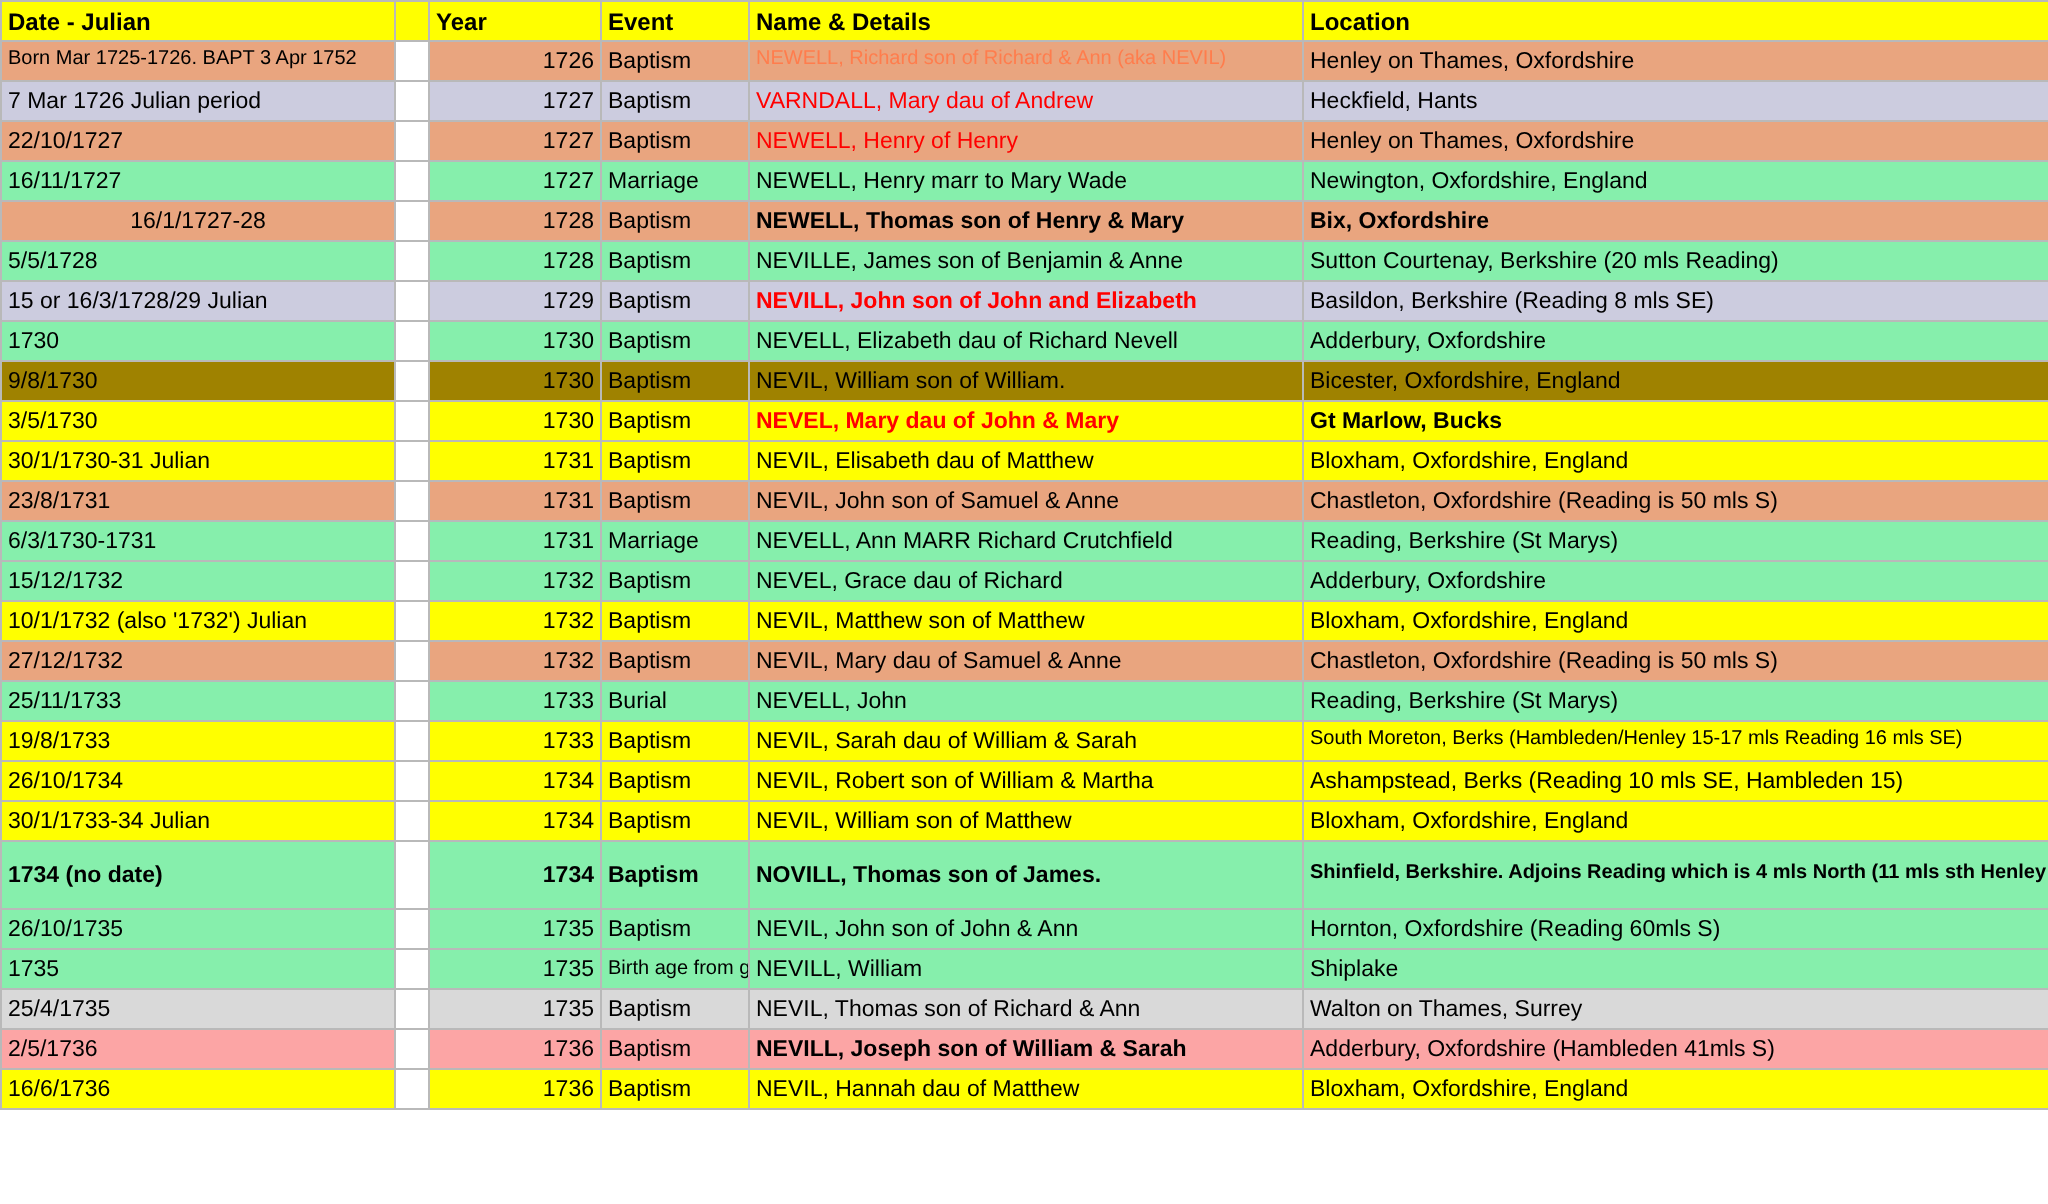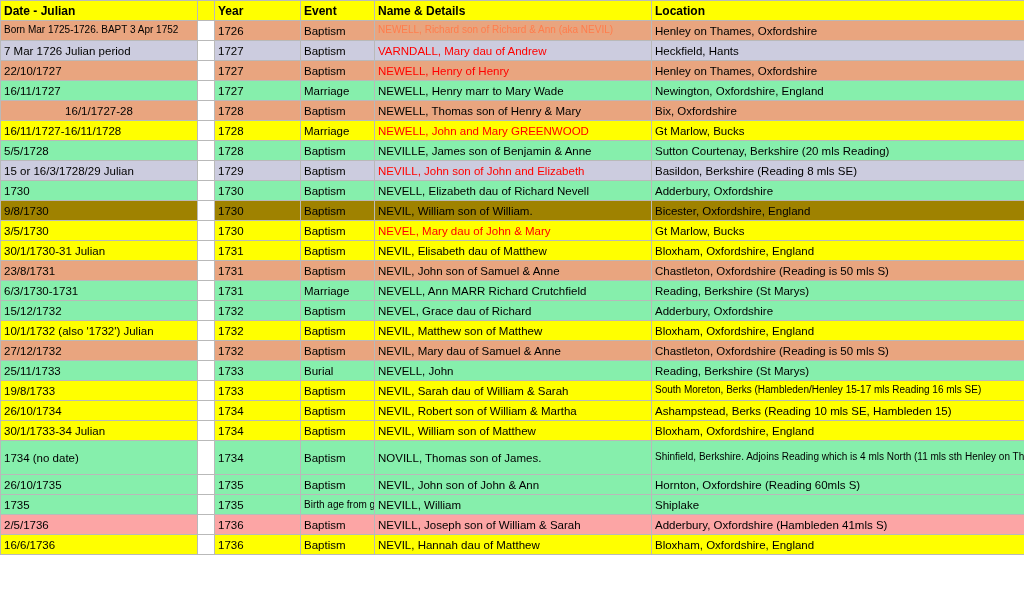--- a/index.html
+++ b/index.html
@@ -40,40 +40,40 @@
   }
   
   col.c-date  { width: 197px; }
   col.c-gap   { width: 17px; }
   col.c-year  { width: 86px; }
   col.c-event { width: 74px; }
   col.c-name  { width: 277px; }
   col.c-loc   { width: 373px; }
 
   td.date { text-align: left; }
-  td.year { text-align: left; }
+  td.year { text-align: right; }
   td.event { text-align: left; }
   td.name { text-align: left; }
   td.loc { text-align: left; }
   td.gap { border-left: none; border-right: none; background: #ffffff; }
 
   
   .bg-salmon   { background: #e9a57f; }
   .bg-lavender { background: #ccccdf; }
   .bg-yellow   { background: #ffff00; }
   .bg-olive    { background: #9f8200; }
   .bg-white    { background: #86efac; }
   .bg-grey     { background: #d9d9d9; }
   .bg-bluegrey { background: #fca5a5; }
 
   
   .t-red   { color: #ff0000; }
   .t-orange{ color: #ff7d4d; }
   .t-black { color: #000000; }
-  .bold    { font-weight: normal; }
+  .bold    { font-weight: bold; }
   .tiny    { font-size: 10px; }
   .wrap    { white-space: normal; line-height: 1.05; }
 </style>
 </head>
 <body>
 
 <table class="sheet">
   <colgroup>
     <col class="c-date">
       <col class="c-gap">
@@ -127,28 +127,20 @@
       </tr>
       <tr>
         <td class="date bg-salmon" style="text-align: center;">16/1/1727-28</td>
         <td class="gap"></td>
         <td class="year bg-salmon">1728</td>
         <td class="event bg-salmon">Baptism</td>
         <td class="name bg-salmon t-black bold">NEWELL, Thomas son of Henry &amp; Mary</td>
         <td class="loc bg-salmon bold ">Bix, Oxfordshire</td>
       </tr>
       <tr>
-        <td class="date bg-yellow">16/11/1727-16/11/1728</td>
-        <td class="gap"></td>
-        <td class="year bg-yellow">1728</td>
-        <td class="event bg-yellow">Marriage</td>
-        <td class="name bg-yellow t-red bold">NEWELL, John and Mary GREENWOOD</td>
-        <td class="loc bg-yellow bold ">Gt Marlow, Bucks</td>
-      </tr>
-      <tr>
         <td class="date bg-white">5/5/1728</td>
         <td class="gap"></td>
         <td class="year bg-white">1728</td>
         <td class="event bg-white">Baptism</td>
         <td class="name bg-white t-black">NEVILLE, James son of Benjamin &amp; Anne</td>
         <td class="loc bg-white">Sutton Courtenay, Berkshire (20 mls Reading)</td>
       </tr>
       <tr>
         <td class="date bg-lavender">15 or 16/3/1728/29 Julian</td>
         <td class="gap"></td>
@@ -279,20 +271,28 @@
       </tr>
       <tr>
         <td class="date bg-white">1735</td>
         <td class="gap"></td>
         <td class="year bg-white">1735</td>
         <td class="event bg-white tiny">Birth age from gravestone</td>
         <td class="name bg-white t-black">NEVILL, William</td>
         <td class="loc bg-white">Shiplake</td>
       </tr>
       <tr>
+        <td class="date bg-grey">25/4/1735</td>
+        <td class="gap"></td>
+        <td class="year bg-grey">1735</td>
+        <td class="event bg-grey">Baptism</td>
+        <td class="name bg-grey t-black">NEVIL, Thomas son of Richard &amp; Ann</td>
+        <td class="loc bg-grey">Walton on Thames, Surrey</td>
+      </tr>
+      <tr>
         <td class="date bg-bluegrey">2/5/1736</td>
         <td class="gap"></td>
         <td class="year bg-bluegrey">1736</td>
         <td class="event bg-bluegrey">Baptism</td>
         <td class="name bg-bluegrey t-black bold">NEVILL, Joseph son of William &amp; Sarah</td>
         <td class="loc bg-bluegrey">Adderbury, Oxfordshire (Hambleden 41mls S)</td>
       </tr>
       <tr>
         <td class="date bg-yellow">16/6/1736</td>
         <td class="gap"></td>

